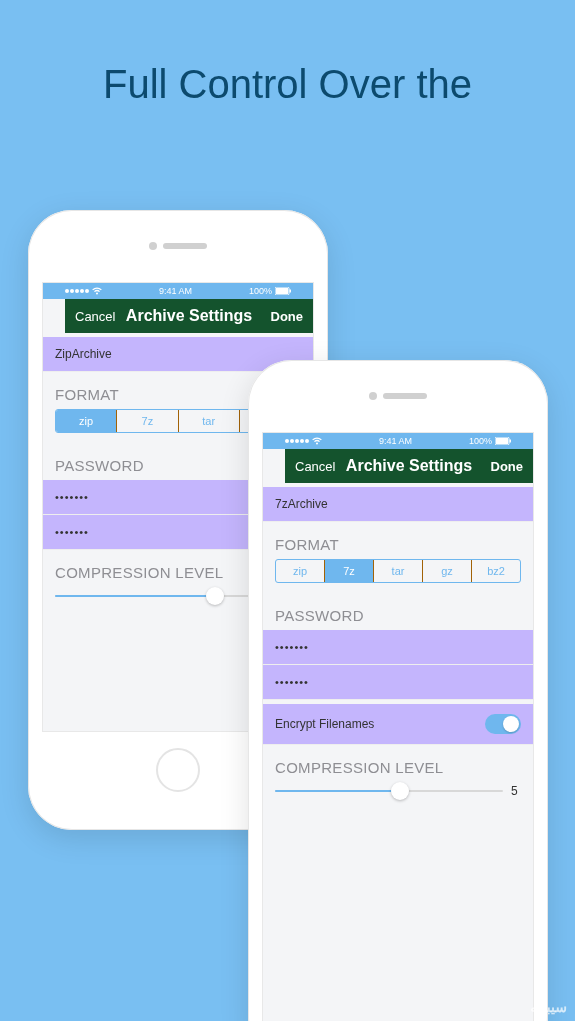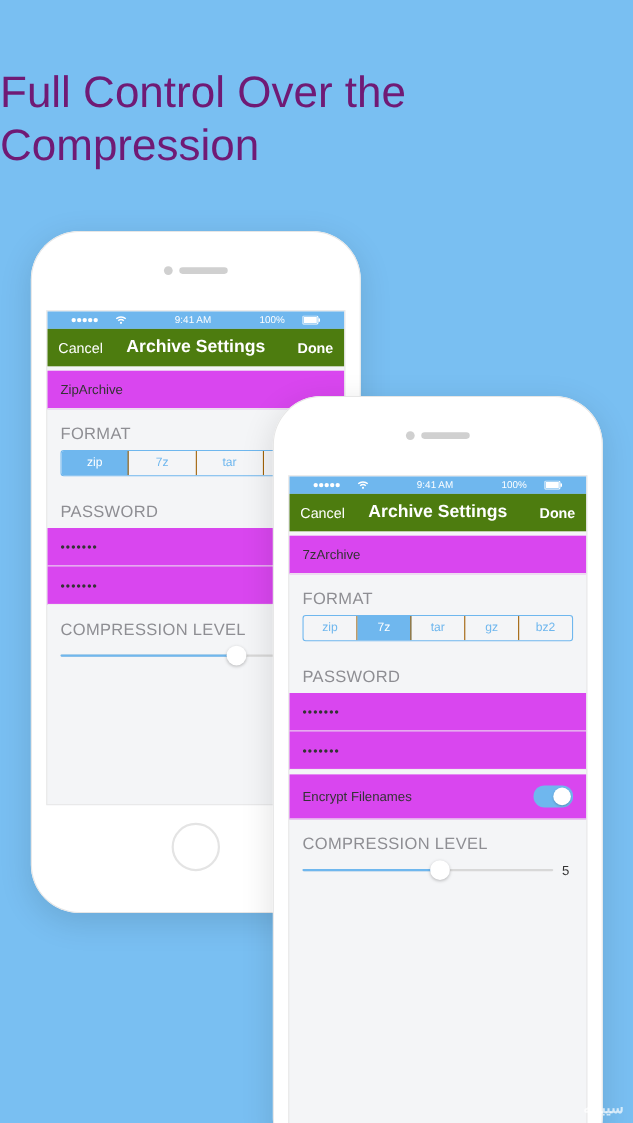--- a/index.html
+++ b/index.html
@@ -4,22 +4,22 @@
 <style>
 * { margin: 0; padding: 0; box-sizing: border-box; font-family: -apple-system, "Helvetica Neue", Arial, sans-serif; }
 body {
   width: 575px;
   height: 1021px;
   background: #79BFF2;
   position: relative;
   overflow: hidden;
 }
 .headline {
-  color: #701a75;
-  text-align: left;
+  color: #0c4a6e;
+  text-align: center;
   font-size: 40px;
   font-weight: 300;
   line-height: 1.2;
   padding-top: 60px;
 }
 .phone {
   position: absolute;
   background: #fff;
   border-radius: 44px;
   box-shadow: 0 8px 30px rgba(0,0,0,0.12), inset 0 0 0 1px #e6e6e6;
@@ -44,37 +44,38 @@
 }
 .status-bar {
   background: #6FB7EE;
   color: #fff;
   font-size: 9px;
   height: 16px;
   display: flex;
   align-items: center;
   padding: 0 22px;
 }
-.status-left, .status-right { display:flex; align-items:center; gap:16px; }
+.status-left, .status-right { display:flex; align-items:center; gap:3px; }
 .status-center { flex: 1; text-align: center; }
 .dots { display:flex; gap:1px;}
 .dots span{width:4px;height:4px;border-radius:50%;background:#fff;}
 .nav-bar {
-  background: #4d7c0f;
+  background: #14532d;
   color: #fff;
   height: 34px;
   display: flex;
   align-items: center;
   padding: 0 10px;
+  margin-left: 22px;
 }
 .nav-left, .nav-right { font-size: 13px; font-weight: 400; min-width: 46px; }
 .nav-right { text-align: right; font-weight: 600; }
 .nav-title { flex: 1; text-align: center; font-size: 16px; font-weight: 600; }
 .row {
-  background: #d946ef;
+  background: #c4b5fd;
   padding: 10px 12px;
   font-size: 12px;
   color: #333;
   border-bottom: 1px solid #eee;
 }
 .row-flex { display:flex; align-items:center; justify-content:space-between;}
 .spacer { height: 4px; }
 .section-label {
   font-size: 15px;
   color: #8e8e93;
@@ -152,21 +153,20 @@
   font-size:14px;
   font-weight:600;
   letter-spacing:1px;
 }
 </style>
 </head>
 <body>
 
 <h1 class="headline">
   <span>Full Control Over the</span><br>
-  <span>Compression</span>
 </h1>
 
 <div class="phone phone-1">
   <div class="phone-top">
     <span class="camera-dot"></span>
       <span class="speaker"></span>
   </div>
   <div class="screen">
 
     <div class="status-bar">

